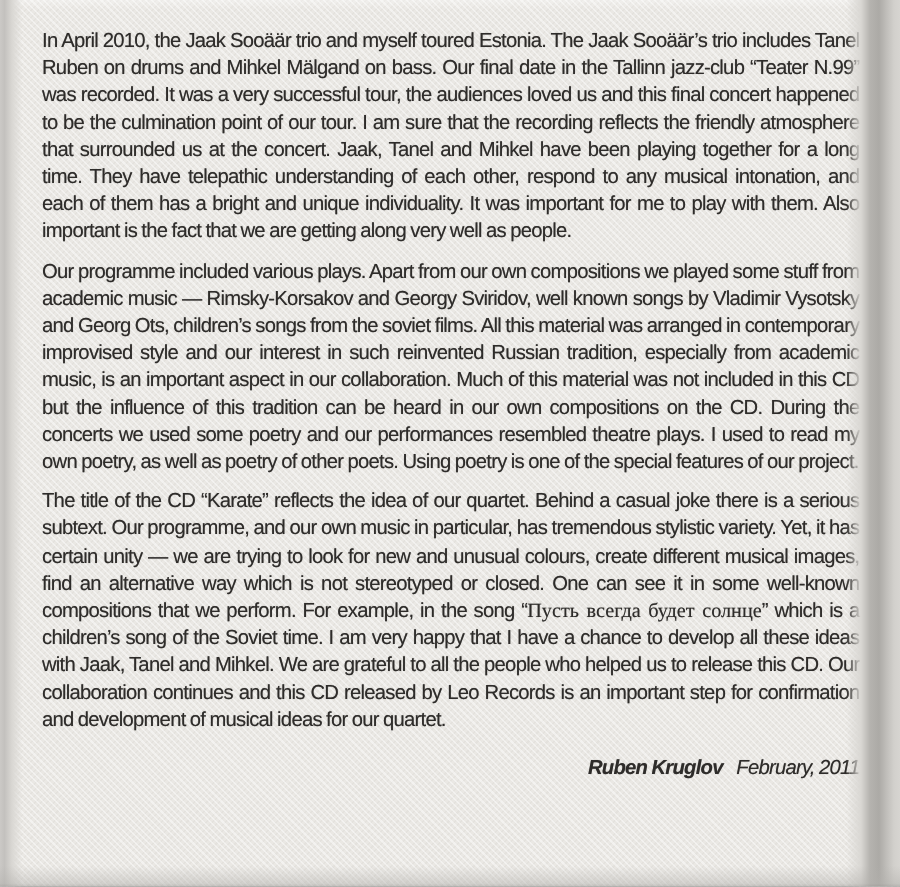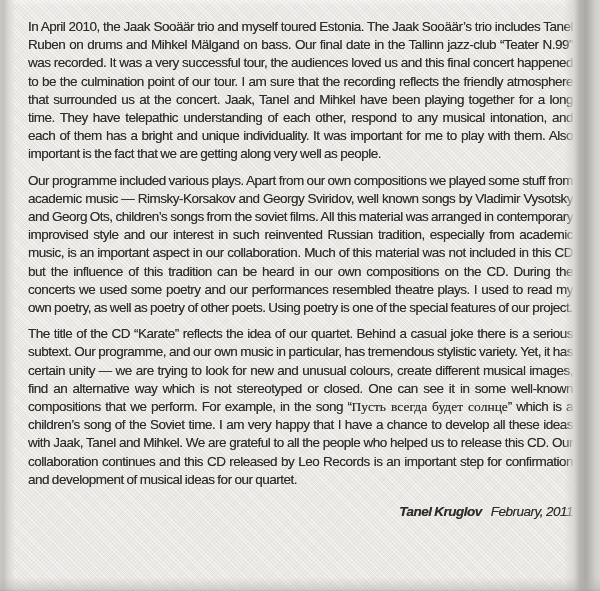--- a/index.html
+++ b/index.html
@@ -93,21 +93,21 @@
   <div class="texture"></div>
 
   <div class="text-block">
     <p>In April 2010, the Jaak Sooäär trio and myself toured Estonia. The Jaak Sooäär’s trio includes Tanel Ruben on drums and Mihkel Mälgand on bass. Our final date in the Tallinn jazz-club “Teater N.99” was recorded. It was a very successful tour, the audiences loved us and this final concert happened to be the culmination point of our tour. I am sure that the recording reflects the friendly atmosphere that surrounded us at the concert. Jaak, Tanel and Mihkel have been playing together for a long time. They have telepathic understanding of each other, respond to any musical intonation, and each of them has a bright and unique individuality. It was important for me to play with them. Also important is the fact that we are getting along very well as people.</p>
 
     <p>Our programme included various plays. Apart from our own compositions we played some stuff from academic music — Rimsky-Korsakov and Georgy Sviridov, well known songs by Vladimir Vysotsky and Georg Ots, children’s songs from the soviet films. All this material was arranged in contemporary improvised style and our interest in such reinvented Russian tradition, especially from academic music, is an important aspect in our collaboration. Much of this material was not included in this CD but the influence of this tradition can be heard in our own compositions on the CD. During the concerts we used some poetry and our performances resembled theatre plays. I used to read my own poetry, as well as poetry of other poets. Using poetry is one of the special features of our project.</p>
 
     <p><span>The title of the CD “Karate” reflects the idea of our quartet. Behind a casual joke there is a serious subtext. Our programme, and our own music in particular, has tremendous stylistic variety. Yet, it has certain unity — we are trying to look for new and unusual colours, create different musical images, find an alternative way which is not stereotyped or closed. One can see it in some well-known compositions that we perform. For example, in the song “</span><span class="cyrillic">Пусть всегда будет солнце</span><span>” which is a children’s song of the Soviet time. I am very happy that I have a chance to develop all these ideas with Jaak, Tanel and Mihkel. We are grateful to all the people who helped us to release this CD. Our collaboration continues and this CD released by Leo Records is an important step for confirmation and development of musical ideas for our quartet.</span></p>
 
     <div class="signature">
-      <span class="sig-name">Tanel Kruglov</span><span class="sig-date">February, 2011</span>
+      <span class="sig-name">Ruben Kruglov</span><span class="sig-date">February, 2011</span>
     </div>
   </div>
 
   <div class="edge edge-top"></div>
   <div class="edge edge-left"></div>
   <div class="edge edge-right"></div>
   <div class="edge edge-bottom"></div>
 </div>
 
 </body></html>

